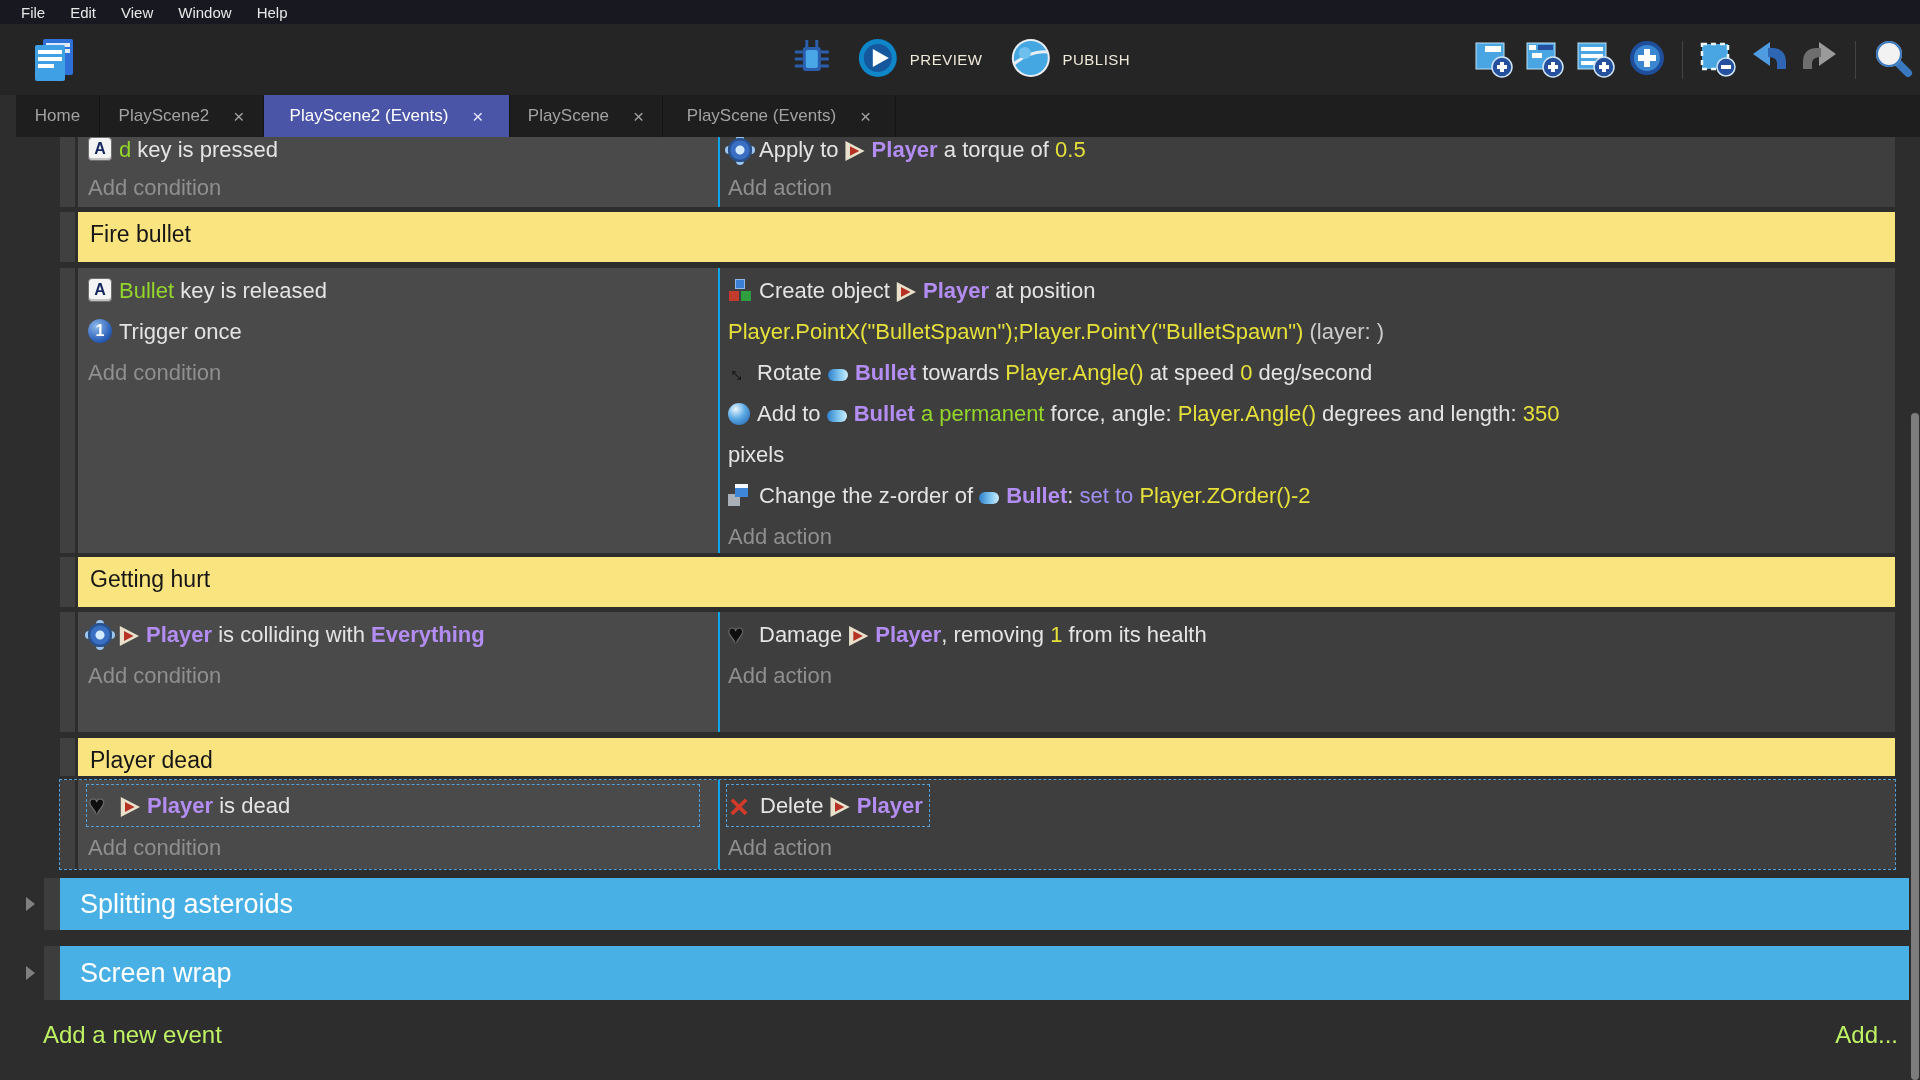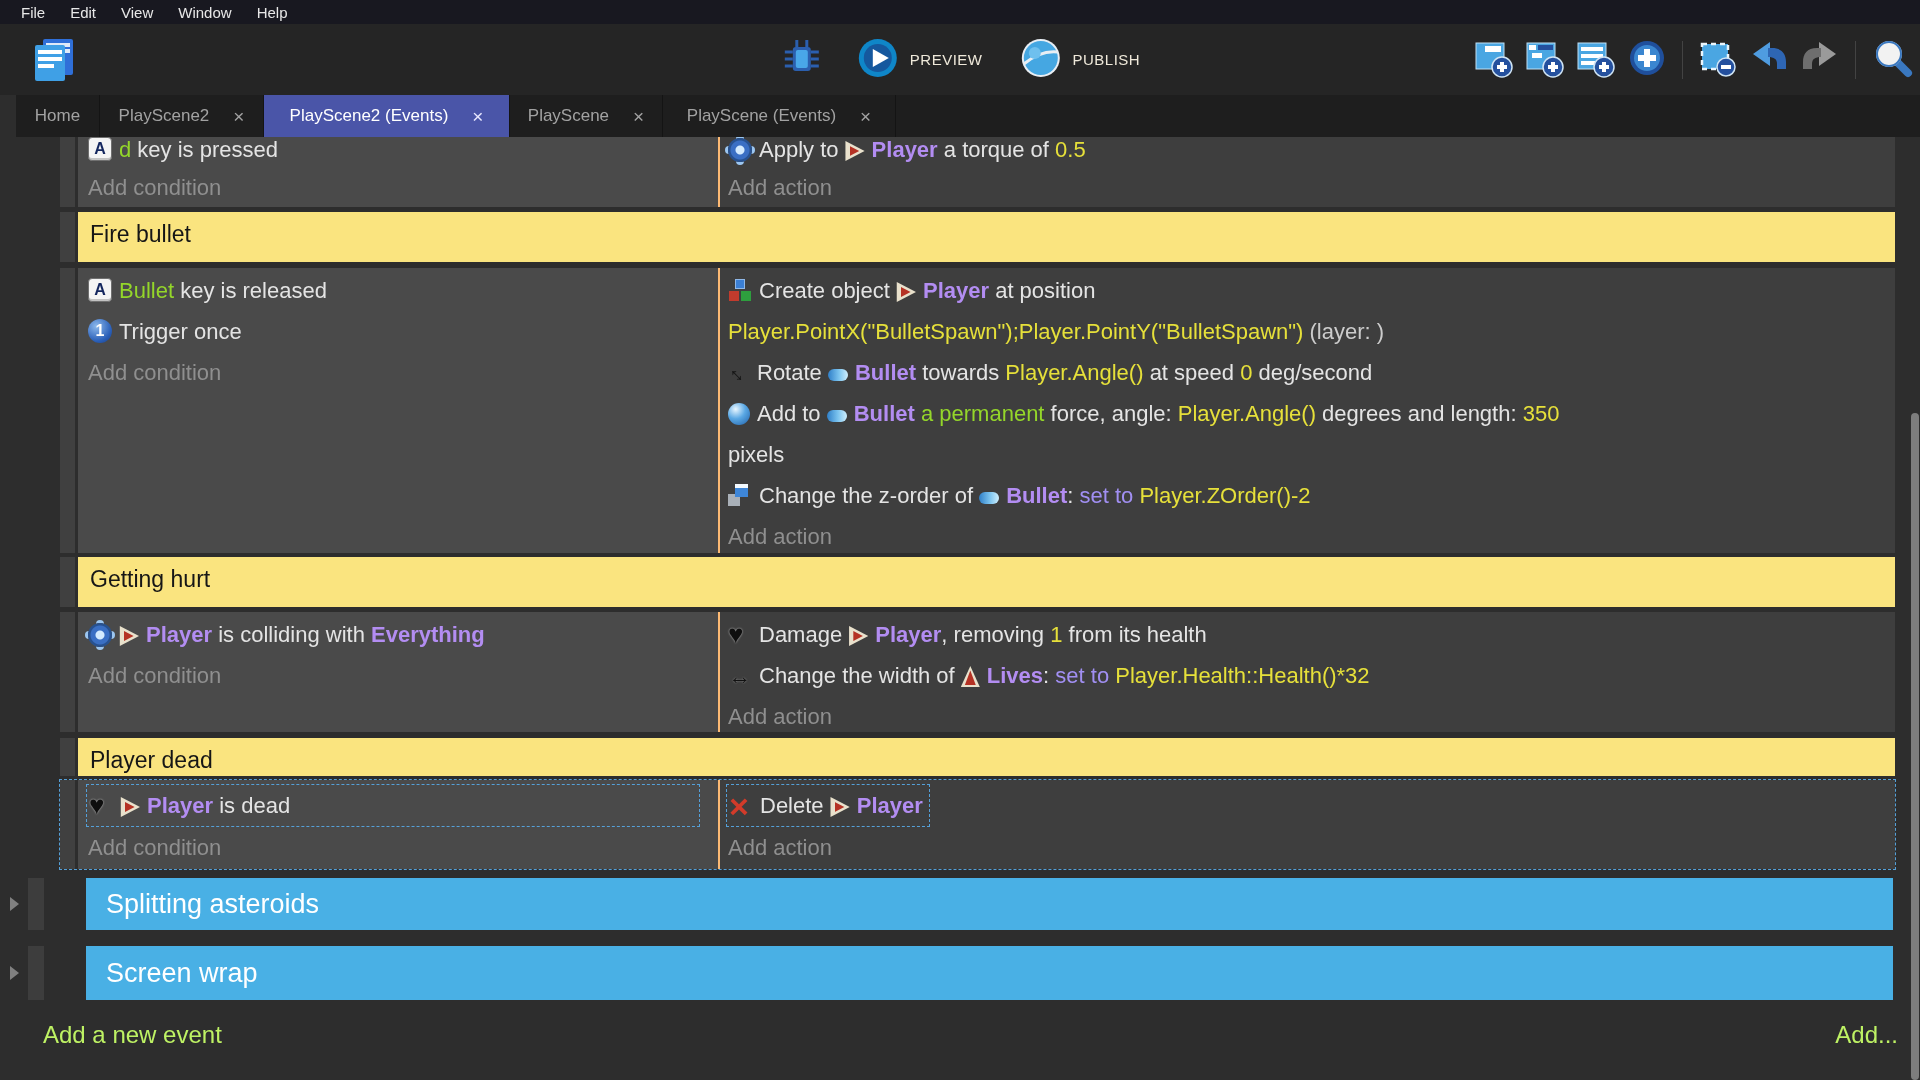--- a/index.html
+++ b/index.html
@@ -5,38 +5,38 @@
   html,body{margin:0;padding:0;background:#2d2d2d;width:1920px;height:1080px;overflow:hidden;
     font-family:"Liberation Sans","DejaVu Sans",sans-serif;-webkit-font-smoothing:antialiased;}
   
   .menubar{position:absolute;left:0;top:0;width:1920px;height:24px;background:#181820;
     display:flex;align-items:center;gap:25px;padding-left:21px;box-sizing:border-box;}
   .menubar .mitem{color:#e8e8e8;font-size:15px;cursor:default;}
   
   .toolbar{position:absolute;left:0;top:24px;width:1920px;height:71px;background:#252525;}
   .logo{position:absolute;left:30px;top:12px;}
   .tb-center{position:absolute;left:50%;top:0;height:100%;transform:translateX(-50%);
-    display:flex;align-items:center;gap:24px;}
+    display:flex;align-items:center;gap:14px;}
   .tb-right{position:absolute;right:6px;top:0;height:100%;display:flex;align-items:center;gap:9px;}
   .tb-label{color:#efe9da;font-size:15px;letter-spacing:.5px;margin-left:2px;}
   .tb-sep{width:1px;height:38px;background:#434343;margin:0 5px;}
   .tb-btn{display:flex;align-items:center;gap:8px;cursor:pointer;}
   
   .tabbar{position:absolute;left:16px;top:95px;width:1920px;height:42px;background:#1e1e1e;display:flex;}
   .tab{height:42px;display:flex;align-items:center;justify-content:center;gap:24px;
     color:#a2a2a2;font-size:17px;border-right:1px solid #141414;box-sizing:border-box;cursor:pointer;}
   .tab .close{font-size:19px;color:#a2a2a2;line-height:1;}
   .tab.active{background:var(--active-tab,#4a55a8);color:#fff;}
   .tab.active .close{color:#e8e8ff;}
   
   .sheet{position:absolute;left:0;top:137px;width:1920px;height:943px;background:#2d2d2d;overflow:hidden;}
   .erow{margin-left:60px;width:1835px;display:flex;box-sizing:border-box;}
   .handle{width:15px;background:#404040;margin-right:3px;flex:none;}
   .cond{width:640px;flex:none;background:#4a4a4a;padding:2px 0 0 10px;box-sizing:border-box;}
-  .act{flex:1;background:#3e3e3e;border-left:2px solid #fdba74;padding:2px 0 0 8px;box-sizing:border-box;}
+  .act{flex:1;background:#3e3e3e;border-left:2px solid #0ea5e9;padding:2px 0 0 8px;box-sizing:border-box;}
   .line{font-size:22px;line-height:41px;color:#e4e4e4;white-space:nowrap;}
   .addlink{font-size:22px;line-height:41px;color:#8f8f8f;cursor:pointer;}
   .row-clipped{height:70px;overflow:hidden;}
   .row-clipped .line,.row-clipped .addlink{line-height:38px;}
   .row-clipped .clipwrap{margin-top:-8px;}
   .seg.w{color:#e4e4e4}.seg.g{color:var(--kw-green,#94d62a)}
   .seg.o{color:var(--obj-purple,#b38df2);font-weight:bold}
   .seg.n{color:var(--expr-yellow,#e6e03a)}
   .seg.op{color:var(--op-violet,#a18ff2)}
   .seg.lg{color:#cccccc}
@@ -46,21 +46,21 @@
     padding:9px 0 0 12px;box-sizing:border-box;cursor:pointer;}
   .c-fire{height:50px;margin-top:5px;}
   .c-hurt{height:50px;margin-top:4px;}
   .c-dead{height:38px;margin-top:6px;}
   .r-move{margin-top:0;}
   .r-fire{height:285px;margin-top:6px;}
   .r-hurt{height:120px;margin-top:5px;}
   .r-dead{height:89px;margin-top:4px;outline:1px dashed #55a0d8;}
   .selbox{display:inline-block;border:1px dashed #55a0d8;padding:0 6px 0 2px;margin:2px 0 0 -2px;}
   
-  .grow{position:relative;margin-left:28px;width:1865px;display:flex;cursor:pointer;gap:42px;}
+  .grow{position:relative;margin-left:44px;width:1865px;display:flex;cursor:pointer;}
   .g1{height:52px;margin-top:9px;}
   .g2{height:54px;margin-top:16px;}
   .g-handle{width:16px;background:#3d3d3d;flex:none;}
   .g-bar{flex:1;background:var(--group-bg,#49b0e5);color:#fff;font-size:27px;display:flex;align-items:center;padding-left:20px;}
   .g-tri{position:absolute;left:-18px;top:50%;transform:translateY(-50%);width:0;height:0;
     border-left:9px solid #808080;border-top:7px solid transparent;border-bottom:7px solid transparent;}
   .footer{display:flex;justify-content:space-between;margin:21px 22px 0 43px;}
   .footer .flabel{color:#bef264;font-size:24px;cursor:pointer;}
   
   .scroll-thumb{position:absolute;right:1px;top:413px;width:8px;height:667px;background:#7d7d7d;border-radius:4px;}
@@ -302,21 +302,20 @@
   </div>
 
   <div class="erow r-hurt">
     <div class="handle"></div>
     <div class="cond">
       <div class="line"><span class="evt-icon i-physics"></span><span class="evt-icon i-player"></span><span class="seg o">Player</span><span class="seg w"> is colliding with </span><span class="seg o">Everything</span></div>
       <div class="addlink">Add condition</div>
     </div>
     <div class="act">
       <div class="line"><span class="evt-icon i-heart"></span><span class="seg w">Damage </span><span class="evt-icon i-player"></span><span class="seg o">Player</span><span class="seg w">, removing </span><span class="seg n">1</span><span class="seg w"> from its health</span></div>
-      <div class="line"><span class="evt-icon i-width"></span><span class="seg w">Change the width of </span><span class="evt-icon i-lives"></span><span class="seg o">Lives</span><span class="seg w">: </span><span class="seg op">set to </span><span class="seg n">Player.Health::Health()*32</span></div>
       <div class="addlink">Add action</div>
     </div>
   </div>
 
   <div class="crow c-dead">
     <div class="handle"></div>
     <div class="comment">Player dead</div>
   </div>
 
   <div class="erow r-dead">

